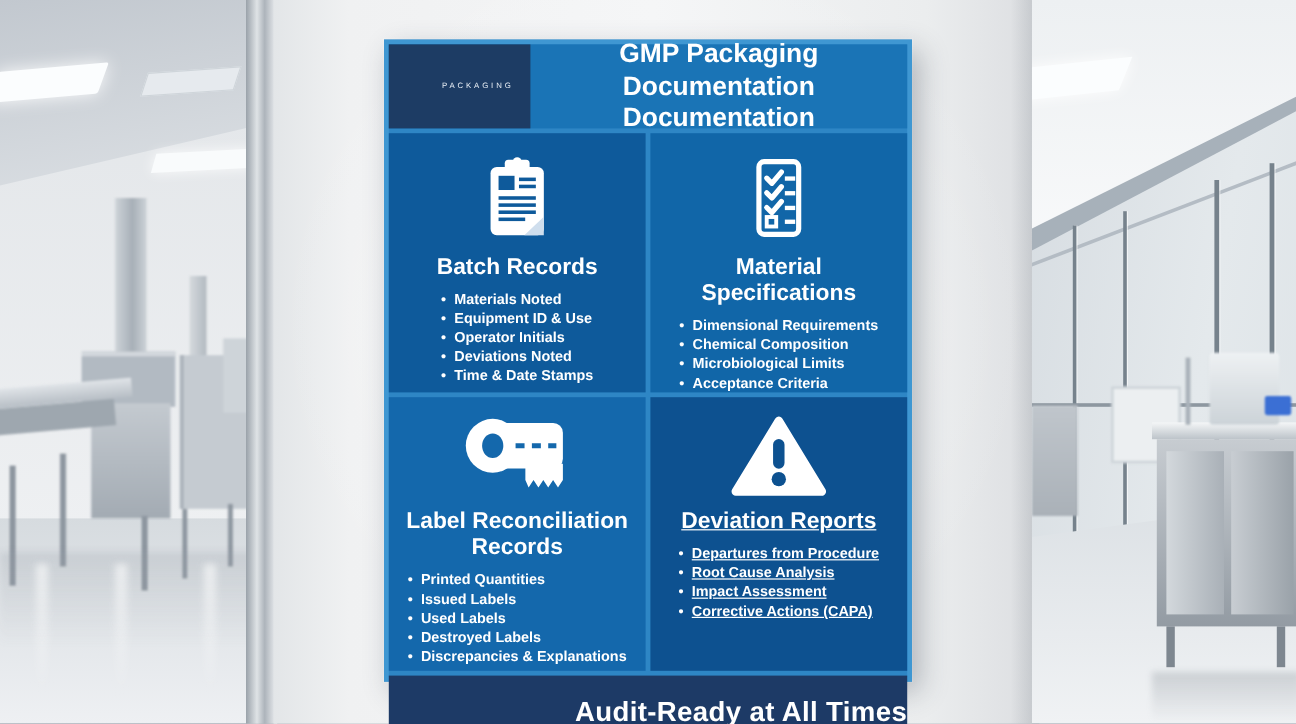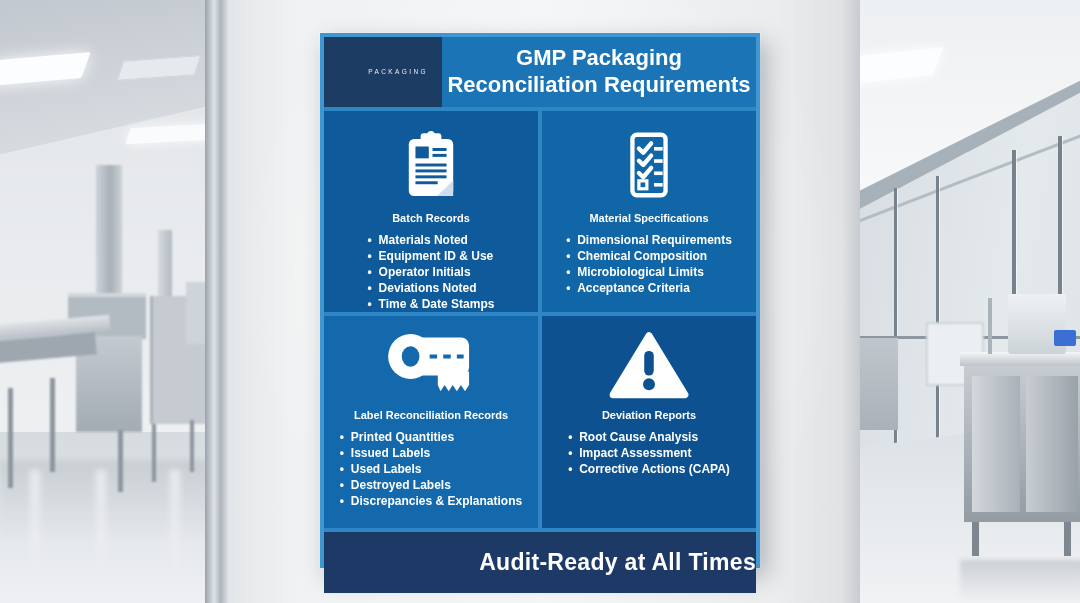--- a/index.html
+++ b/index.html
@@ -122,24 +122,24 @@
   .logo-word { font-weight:700; font-size:17px; letter-spacing:.2px; }
   .logo-sub { font-size:6.5px; letter-spacing:2.4px; margin-top:-1px; align-self:flex-end;
     margin-right:14px; color:#e8eef5; }
   .p-title { flex:1; display:flex; flex-direction:column; justify-content:center; align-items:center;
     color:#fff; font-weight:700; font-size:22px; line-height:1.22; text-align:center; }
   .p-grid { flex:1; display:grid; grid-template-columns:1fr 1fr; grid-template-rows:195fr 206fr; gap:4px; }
   .quad { display:flex; flex-direction:column; align-items:center; color:#fff; padding-top:10px; }
   .q1 { --qbg:#0e5a9b; background:var(--qbg); }
   .q2 { --qbg:#1166a8; background:var(--qbg); }
   .q3 { --qbg:#1468ac; background:var(--qbg); }
-  .q4 { --qbg:#0d5190; background:var(--qbg); }
+  .q4 { --qbg:#0d5190; background:var(--qbg);text-decoration:underline; }
   .q-icon { height:88px; display:flex; align-items:center; justify-content:center; flex:none; }
   .q3 .q-icon, .q4 .q-icon { height:80px; }
-  .q-title { font-size:11px; font-weight:700; line-height:1.15; text-align:center;
+  .q-title { font-size:19px; font-weight:700; line-height:1.15; text-align:center;
     margin:3px 4px 7px; max-width:196px; }
   .q-list { list-style:none; font-size:12px; font-weight:600; line-height:1.34;
     width:max-content; max-width:205px; margin:0 auto; text-align:left; }
   .q-list li { position:relative; padding-left:11px; }
   .q-list li::before { content:"•"; position:absolute; left:0; }
   .p-footer { height:61px; flex:none; background:#1d3a66; display:flex; align-items:center;
     justify-content:flex-end; color:#fff; font-weight:700; font-size:23px; letter-spacing:.3px; }
 </style>
 </head>
 <body>
@@ -212,21 +212,21 @@
   </div>
 
   <div class="abs poster">
 
     <div class="p-header">
       <div class="p-logo">
         <span class="logo-sub">PACKAGING</span>
       </div>
       <div class="p-title">
         <span>GMP Packaging</span>
-        <span>Reconciliation Requirements</span>
+        <span>Documentation Documentation</span>
       </div>
     </div>
 
     <div class="p-grid">
 
       <div class="quad q1">
         <div class="q-icon">
           <svg width="74" height="74" viewBox="0 0 100 100">
             <circle cx="50" cy="9" r="5" fill="#fff"></circle>
             <rect x="36" y="7" width="28" height="12" rx="4" fill="#fff"></rect>
@@ -297,20 +297,21 @@
       <div class="quad q4">
         <div class="q-icon">
           <svg width="80" height="70" viewBox="0 0 100 88">
             <path d="M50 6 L95 80 L5 80 Z" fill="#fff" stroke="#fff" stroke-width="9" stroke-linejoin="round"></path>
             <rect x="44" y="25" width="12" height="31" rx="6" fill="var(--qbg)"></rect>
             <circle cx="50" cy="67" r="7.5" fill="var(--qbg)"></circle>
           </svg>
         </div>
         <div class="q-title">Deviation Reports</div>
         <ul class="q-list">
+          <li>Departures from Procedure</li>
           <li>Root Cause Analysis</li>
           <li>Impact Assessment</li>
           <li>Corrective Actions (CAPA)</li>
         </ul>
       </div>
 
     </div>
 
     <div class="p-footer">
       <span>Audit-Ready at All Times</span>

